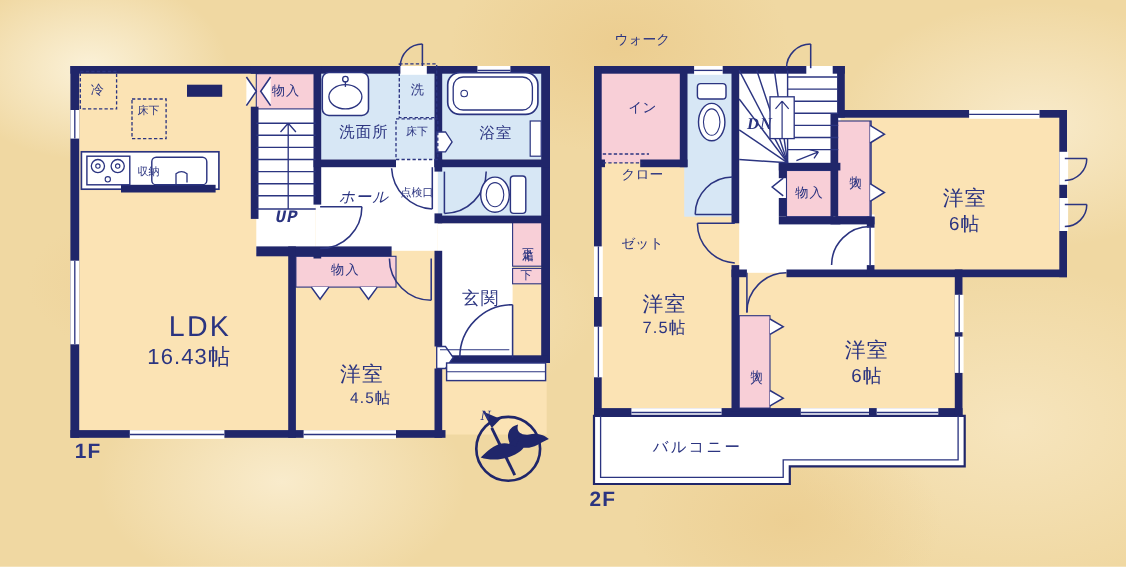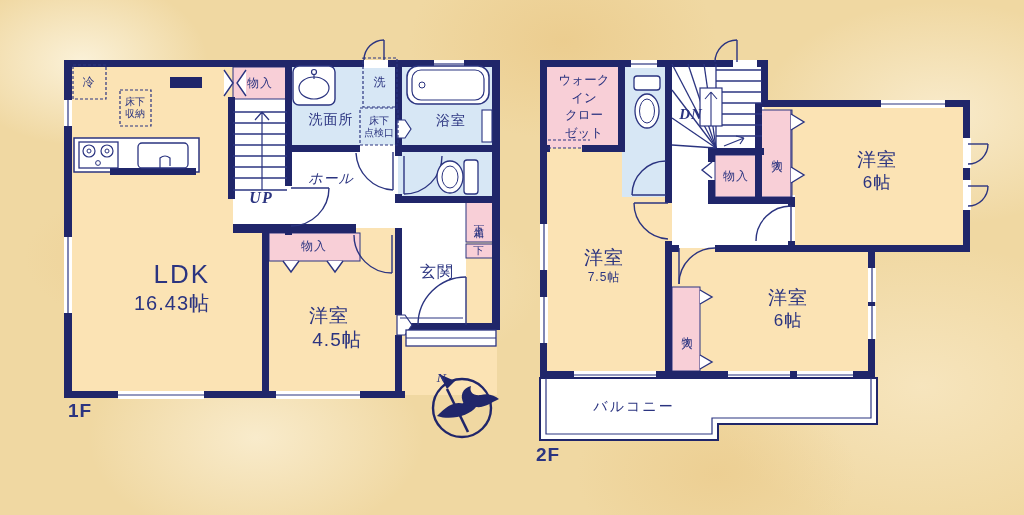--- a/index.html
+++ b/index.html
@@ -16,21 +16,21 @@
       radial-gradient(ellipse 300px 200px at 90% 75%, rgba(248,232,196,.8), rgba(248,232,196,0) 72%),
       radial-gradient(ellipse 160px 110px at 42% 55%, rgba(246,228,186,.7), rgba(246,228,186,0) 70%),
       radial-gradient(ellipse 140px 90px at 12% 50%, rgba(236,204,144,.5), rgba(236,204,144,0) 70%);
   }
   svg.plan{position:absolute;left:0;top:0;}
   .lbl{
     position:absolute; color:#2b3480; text-align:center;
     transform:translate(-50%,-50%); white-space:nowrap; line-height:1.25;
     letter-spacing:1px;
   }
-  .lbl .nm{display:block;}
+  .lbl .nm{display:block;margin-top:44px;}
   .lbl .sz{display:block;}
   .corner{transform:none;}
   .vert{
     writing-mode:vertical-rl; text-orientation:upright; letter-spacing:1px;
   }
   .twoline{white-space:normal; line-height:1.15; letter-spacing:0;}
   .serif-i{font-family:"Liberation Serif","DejaVu Serif",serif; font-style:italic; font-weight:bold;}
 </style>
 </head>
 <body>
@@ -352,53 +352,53 @@
     </g>
   </g>
 </svg>
 
 <div class="lbl" style="left:172px;top:287px;text-align:right;">
   <span class="nm" style="font-size:26px;letter-spacing:2px;">LDK</span>
   <span class="sz" style="font-size:20px;">16.43帖</span>
 </div>
 <div class="lbl" style="left:329px;top:328px;">
   <span class="nm" style="font-size:19px;">洋室</span>
-  <span class="sz" style="font-size:19px;margin-left:16px;">4.5帖</span>
+  <span class="sz" style="font-size:14px;margin-left:16px;">4.5帖</span>
 </div>
 <div class="lbl" style="left:331px;top:120px;font-size:14px;">洗面所</div>
 <div class="lbl" style="left:451px;top:121px;font-size:14px;">浴室</div>
 <div class="lbl" style="left:331px;top:179px;font-size:14px;font-style:italic;">ホール</div>
 <div class="lbl" style="left:437px;top:228px;font-size:16px;margin-top:44px;">玄関</div>
 <div class="lbl" style="left:260px;top:83px;font-size:12px;">物入</div>
 <div class="lbl" style="left:314px;top:246px;font-size:12px;">物入</div>
 <div class="lbl" style="left:89px;top:82px;font-size:12px;">冷</div>
 <div class="lbl twoline" style="left:135px;top:107px;font-size:10px;">
   <span class="nm">床下</span>
   <span class="nm">収納</span>
 </div>
 <div class="lbl" style="left:380px;top:82px;font-size:12px;">洗</div>
 <div class="lbl twoline" style="left:379px;top:126px;font-size:10px;">
   <span class="nm">床下</span>
   <span class="nm">点検口</span>
 </div>
 <div class="lbl vert" style="left:479px;top:219px;font-size:10.5px;">下足箱</div>
 <div class="lbl" style="left:479px;top:251px;font-size:10.5px;">下</div>
-<div class="lbl serif-i" style="left:261px;top:198px;font-size:16px;">UP</div>
+<div class="lbl serif-i" style="left:261px;top:198px;font-size:16px;font-family:Liberation Mono, monospace;">UP</div>
 <div class="lbl serif-i" style="left:442px;top:378px;font-size:13px;">N</div>
 <div class="lbl corner" style="left:68px;top:399px;font-size:19px;font-weight:700;letter-spacing:1px;">1F</div>
 
 <div class="lbl twoline" style="left:584px;top:107px;font-size:12.5px;line-height:1.4;">
   <span class="nm">ウォーク</span>
   <span class="nm">イン</span>
   <span class="nm">クロー</span>
   <span class="nm">ゼット</span>
 </div>
 <div class="lbl" style="left:604px;top:265px;">
   <span class="nm" style="font-size:19px;">洋室</span>
-  <span class="sz" style="font-size:12px;">7.5帖</span>
+  <span class="sz" style="font-size:15px;">7.5帖</span>
 </div>
 <div class="lbl" style="left:877px;top:170px;">
   <span class="nm" style="font-size:19px;">洋室</span>
   <span class="sz" style="font-size:17px;">6帖</span>
 </div>
 <div class="lbl" style="left:788px;top:308px;">
   <span class="nm" style="font-size:19px;">洋室</span>
   <span class="sz" style="font-size:17px;">6帖</span>
 </div>
 <div class="lbl" style="left:736px;top:176px;font-size:12px;">物入</div>

